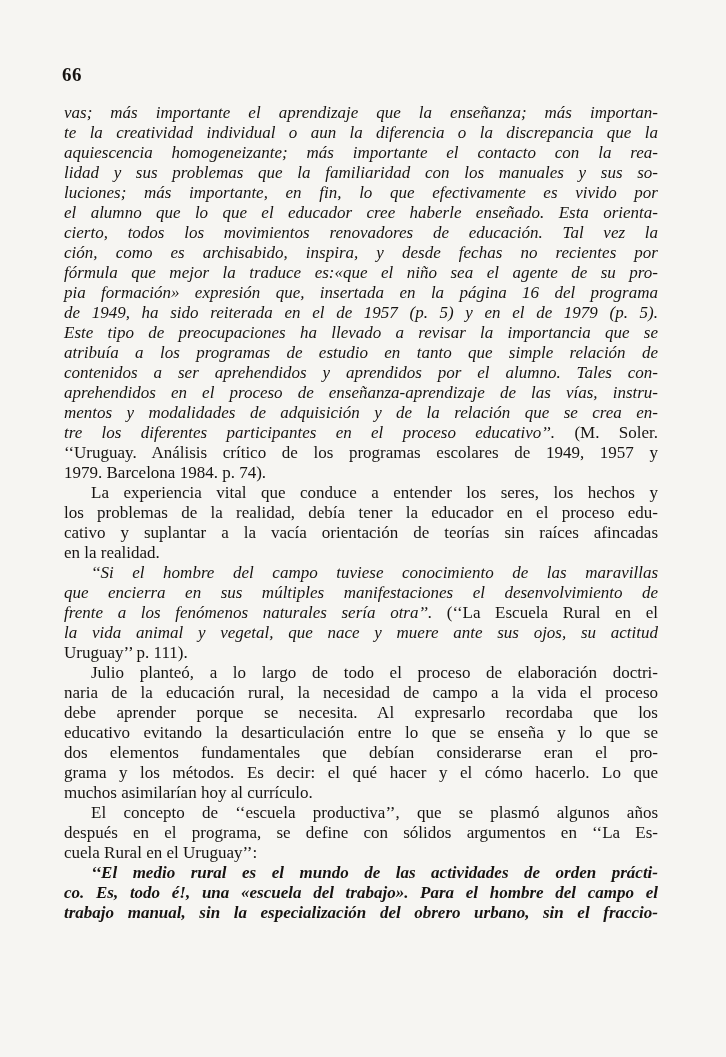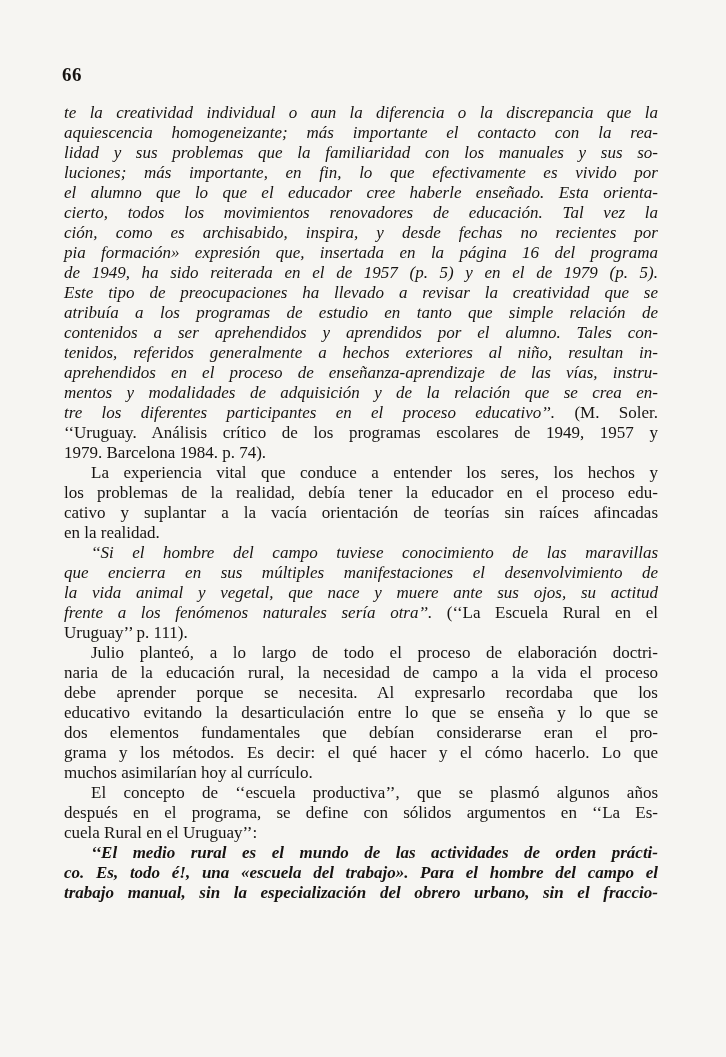--- a/index.html
+++ b/index.html
@@ -46,50 +46,51 @@
   .seg.italic { font-style: italic; font-weight: 400; }
   .seg.bold-italic { font-style: italic; font-weight: 700; }
 </style>
 </head>
 <body>
 
 <div class="page">
   <div class="page-number">66</div>
   <div class="page-body">
       <div class="para">
+        <div class="line"><span class="seg italic">vas; más importante el aprendizaje que la enseñanza; más importan-</span></div>
         <div class="line"><span class="seg italic">te la creatividad individual o aun la diferencia o la discrepancia que la</span></div>
         <div class="line"><span class="seg italic">aquiescencia homogeneizante; más importante el contacto con la rea-</span></div>
         <div class="line"><span class="seg italic">lidad y sus problemas que la familiaridad con los manuales y sus so-</span></div>
         <div class="line"><span class="seg italic">luciones; más importante, en fin, lo que efectivamente es vivido por</span></div>
         <div class="line"><span class="seg italic">el alumno que lo que el educador cree haberle enseñado. Esta orienta-</span></div>
         <div class="line"><span class="seg italic">cierto, todos los movimientos renovadores de educación. Tal vez la</span></div>
         <div class="line"><span class="seg italic">ción, como es archisabido, inspira, y desde fechas no recientes por</span></div>
+        <div class="line"><span class="seg italic">fórmula que mejor la traduce es:«que el niño sea el agente de su pro-</span></div>
         <div class="line"><span class="seg italic">pia formación» expresión que, insertada en la página 16 del programa</span></div>
         <div class="line"><span class="seg italic">de 1949, ha sido reiterada en el de 1957 (p. 5) y en el de 1979 (p. 5).</span></div>
-        <div class="line"><span class="seg italic">Este tipo de preocupaciones ha llevado a revisar la creatividad que se</span></div>
+        <div class="line"><span class="seg italic">Este tipo de preocupaciones ha llevado a revisar la importancia que se</span></div>
         <div class="line"><span class="seg italic">atribuía a los programas de estudio en tanto que simple relación de</span></div>
         <div class="line"><span class="seg italic">contenidos a ser aprehendidos y aprendidos por el alumno. Tales con-</span></div>
-        <div class="line"><span class="seg italic">tenidos, referidos generalmente a hechos exteriores al niño, resultan in-</span></div>
         <div class="line"><span class="seg italic">aprehendidos en el proceso de enseñanza-aprendizaje de las vías, instru-</span></div>
         <div class="line"><span class="seg italic">mentos y modalidades de adquisición y de la relación que se crea en-</span></div>
         <div class="line"><span class="seg italic">tre los diferentes participantes en el proceso educativo’’. </span><span class="seg roman">(M. Soler.</span></div>
         <div class="line"><span class="seg roman">‘‘Uruguay. Análisis crítico de los programas escolares de 1949, 1957 y</span></div>
         <div class="line short"><span class="seg roman">1979. Barcelona 1984. p. 74).</span></div>
       </div>
       <div class="para indent">
         <div class="line"><span class="seg roman">La experiencia vital que conduce a entender los seres, los hechos y</span></div>
         <div class="line"><span class="seg roman">los problemas de la realidad, debía tener la educador en el proceso edu-</span></div>
         <div class="line"><span class="seg roman">cativo y suplantar a la vacía orientación de teorías sin raíces afincadas</span></div>
         <div class="line short"><span class="seg roman">en la realidad.</span></div>
       </div>
       <div class="para indent">
         <div class="line"><span class="seg italic">‘‘Si el hombre del campo tuviese conocimiento de las maravillas</span></div>
         <div class="line"><span class="seg italic">que encierra en sus múltiples manifestaciones el desenvolvimiento de</span></div>
+        <div class="line"><span class="seg italic">frente a los fenómenos naturales sería otra’’. </span><span class="seg roman">(‘‘La Escuela Rural en el</span></div>
         <div class="line"><span class="seg italic">la vida animal y vegetal, que nace y muere ante sus ojos, su actitud</span></div>
-        <div class="line"><span class="seg italic">frente a los fenómenos naturales sería otra’’. </span><span class="seg roman">(‘‘La Escuela Rural en el</span></div>
         <div class="line short"><span class="seg roman">Uruguay’’ p. 111).</span></div>
       </div>
       <div class="para indent">
         <div class="line"><span class="seg roman">Julio planteó, a lo largo de todo el proceso de elaboración doctri-</span></div>
         <div class="line"><span class="seg roman">naria de la educación rural, la necesidad de campo a la vida el proceso</span></div>
         <div class="line"><span class="seg roman">debe aprender porque se necesita. Al expresarlo recordaba que los</span></div>
         <div class="line"><span class="seg roman">educativo evitando la desarticulación entre lo que se enseña y lo que se</span></div>
         <div class="line"><span class="seg roman">dos elementos fundamentales que debían considerarse eran el pro-</span></div>
         <div class="line"><span class="seg roman">grama y los métodos. Es decir: el qué hacer y el cómo hacerlo. Lo que</span></div>
         <div class="line short"><span class="seg roman">muchos asimilarían hoy al currículo.</span></div>

